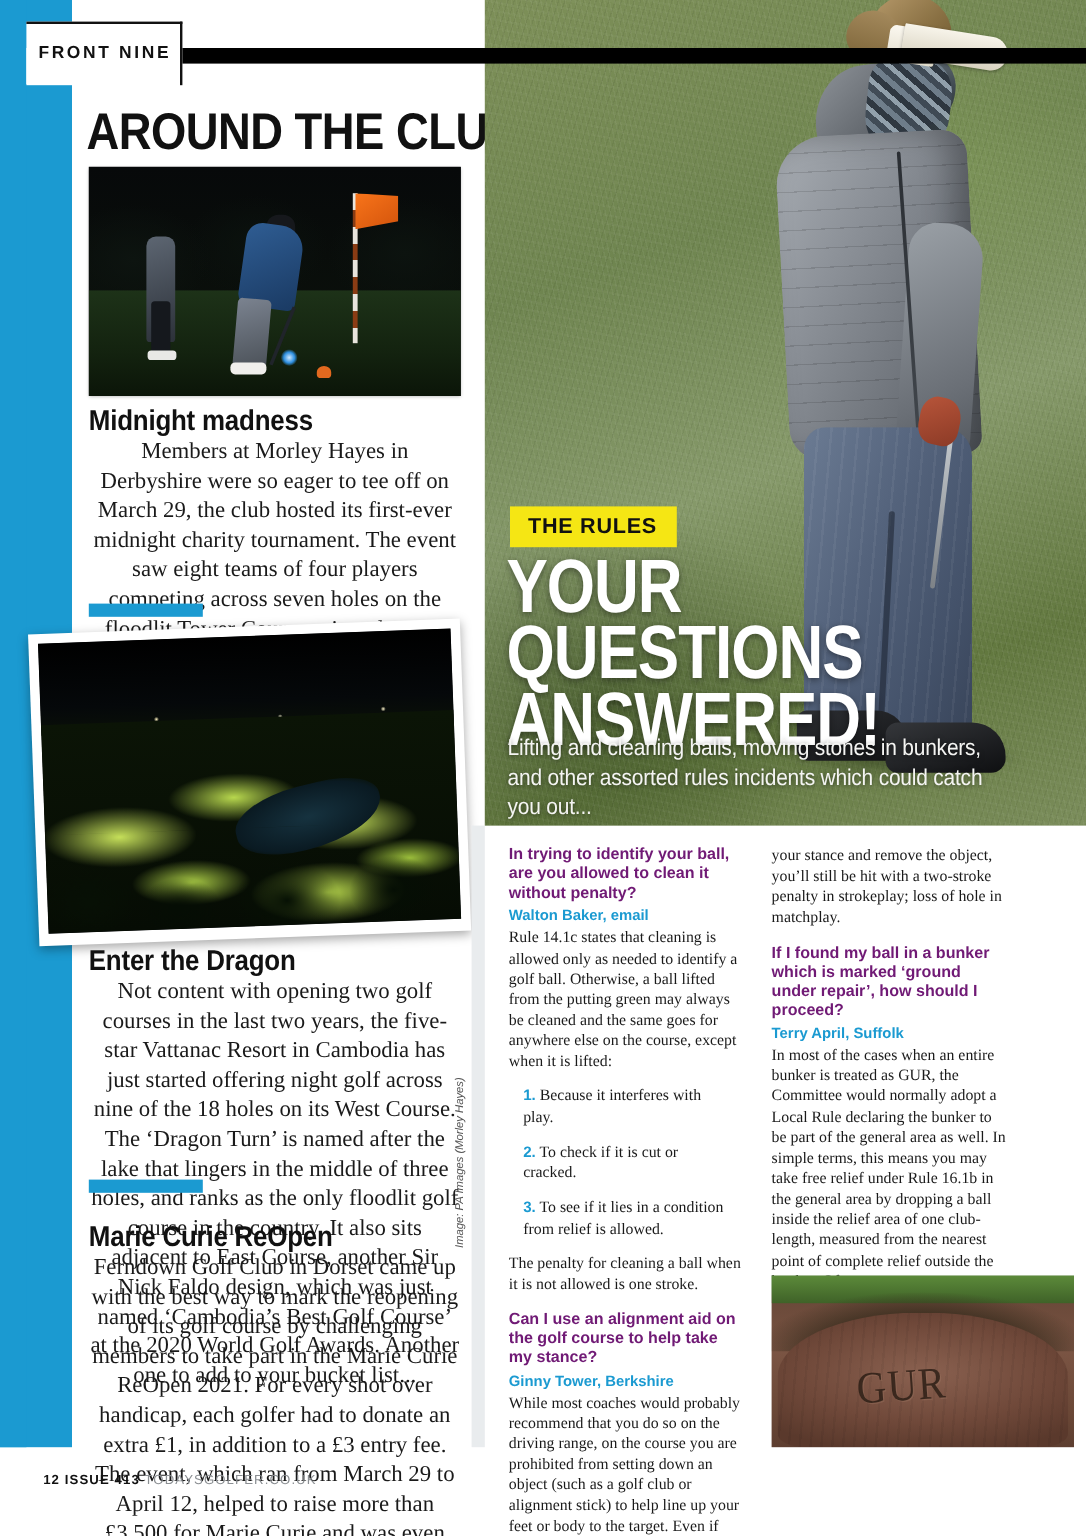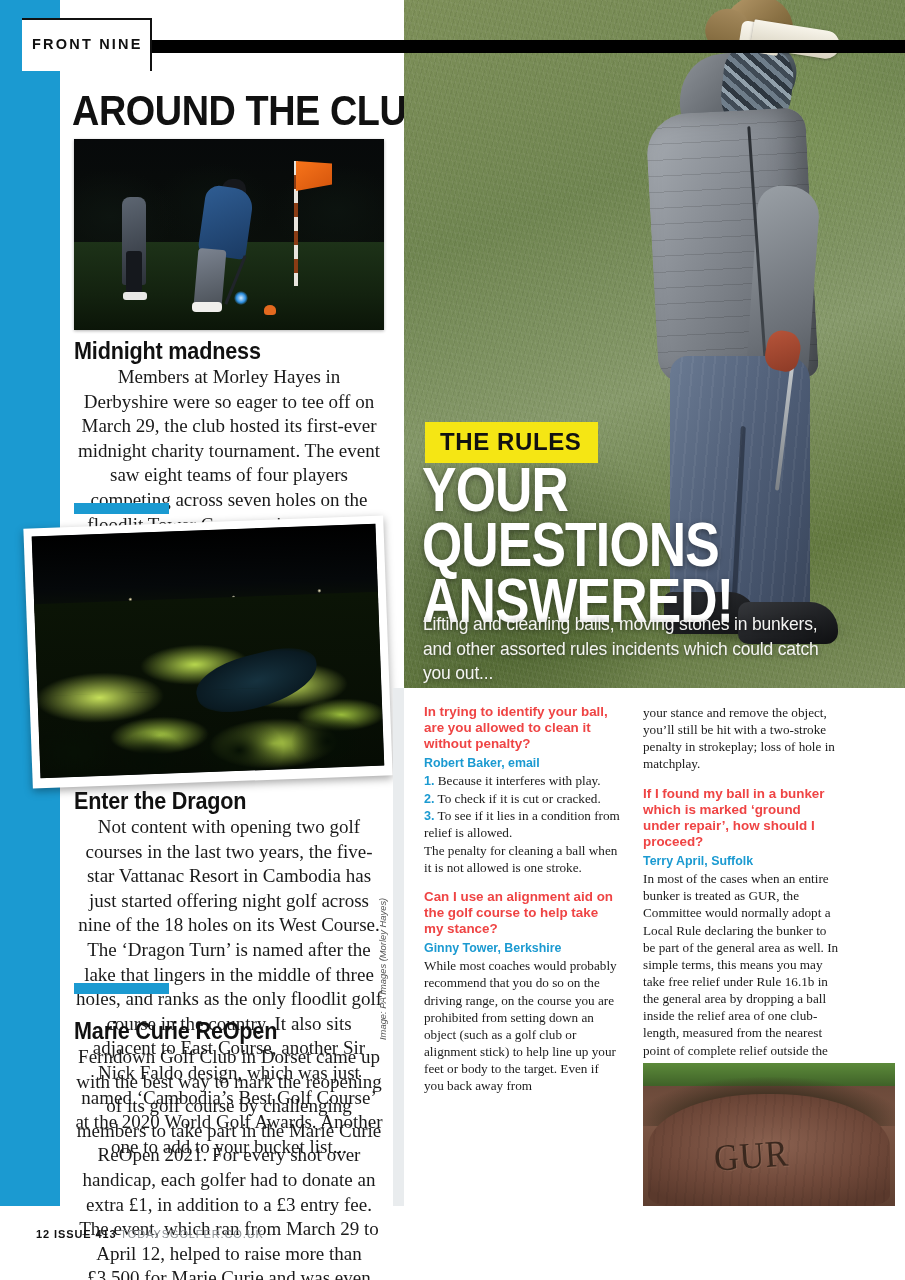--- a/index.html
+++ b/index.html
@@ -149,21 +149,21 @@
   .g-club {
     position:absolute; left:140px; top:345px; width:4px; height:150px;
     background:linear-gradient(180deg,#cfd4d8,#7d8287); transform:rotate(7deg); border-radius:2px;
   }
 
   
   .rules-badge {
     position:absolute; left:425px; top:422px; z-index:4;
     background:#F5E614; color:#111;
     font-family:"Liberation Sans", sans-serif; font-weight:700;
-    font-size:24px; letter-spacing:.6px;
+    font-size:18px; letter-spacing:.6px;
     padding:6px 17px 7px 15px;
   }
   .hero-headline {
     position:absolute; left:422px; top:462px; width:470px; z-index:4;
     font-family:"Liberation Sans Narrow","Liberation Sans", sans-serif;
     font-weight:700; color:#fff;
     font-size:63px; line-height:.88; letter-spacing:-1px;
     transform:scaleX(.82); transform-origin:left top;
     text-shadow:0 2px 7px rgba(0,0,0,.42);
   }
@@ -297,30 +297,30 @@
   }
 
   
   .qa-col {
     position:absolute; width:196px;
     font-family:"Liberation Serif", serif;
     font-size:13.2px; line-height:1.3; color:#1a1a1a;
   }
   .qa-q {
     font-family:"Liberation Sans", sans-serif;
-    font-weight:700; font-size:13.4px; line-height:1.2; color:#ef4444;
+    font-weight:700; font-size:13.4px; line-height:1.2; color:#701a75;
     margin-bottom:3px;
   }
   .qa-by {
     font-family:"Liberation Sans", sans-serif;
     font-weight:700; font-size:12.4px; color:#1B9AD1; margin-bottom:1px;
   }
   .qa-a { margin-bottom:0; }
   .qa-list { margin:0; padding:0; list-style:none; }
-  .qa-list li { margin:0; }
+  .qa-list li { margin:12px; }
   .qa-num { color:#1B9AD1; font-family:"Liberation Sans", sans-serif; font-weight:700; font-size:12.6px; }
   .qa-block { margin-bottom:13px; }
 
   
   .photo-bunker {
     position:absolute; left:643px; top:1063px; width:252px; height:143px;
     overflow:hidden;
     background:linear-gradient(180deg,#4e7a33 0%,#4a7030 8%,#6b4a3a 16%,#7a5443 45%,#6a4736 80%,#5d3e30 100%);
   }
   .pb-grass {
@@ -452,21 +452,22 @@
 
   <div class="sec-head" style="left:74px; top:1017px;">Marie Curie ReOpen</div>
   <div class="body-col" style="left:74px; top:1045px;">Ferndown Golf Club in Dorset came up with the best way to mark the reopening of its golf course by challenging members to take part in the Marie Curie ReOpen 2021. For every shot over handicap, each golfer had to donate an extra £1, in addition to a £3 entry fee. The event, which ran from March 29 to April 12,  helped to raise more than £3,500 for Marie Curie and was even picked up by other clubs using the tagline: ‘The worse you play, the more money you raise’. We think it should be an annual event.</div>
 
   <div class="credit">Image: PA Images (Morley Hayes)</div>
   <div class="grey-strip"></div>
 
   <div class="qa-col" style="left:424px; top:704px;">
     <div class="qa-block">
       <div class="qa-q">In trying to identify your ball, are you allowed to clean it without penalty?</div>
-      <div class="qa-by">Robert Baker, email</div>
+      <div class="qa-by">Walton Baker, email</div>
+      <div class="qa-a">Rule 14.1c states that cleaning is allowed only as needed to identify a golf ball. Otherwise, a ball lifted from the putting green may always be cleaned and the same goes for anywhere else on the course, except when it is lifted:</div>
       <ul class="qa-list">
         <li><span class="qa-num">1.</span><span> Because it interferes with play.</span></li>
         <li><span class="qa-num">2.</span><span> To check if it is cut or cracked.</span></li>
         <li><span class="qa-num">3.</span><span> To see if it lies in a condition from relief  is allowed.</span></li>
       </ul>
       <div class="qa-a">The penalty for cleaning a ball when it is not allowed is one stroke.</div>
     </div>
     <div class="qa-block">
       <div class="qa-q">Can I use an alignment aid on the golf course to help take my stance?</div>
       <div class="qa-by">Ginny Tower, Berkshire</div>

